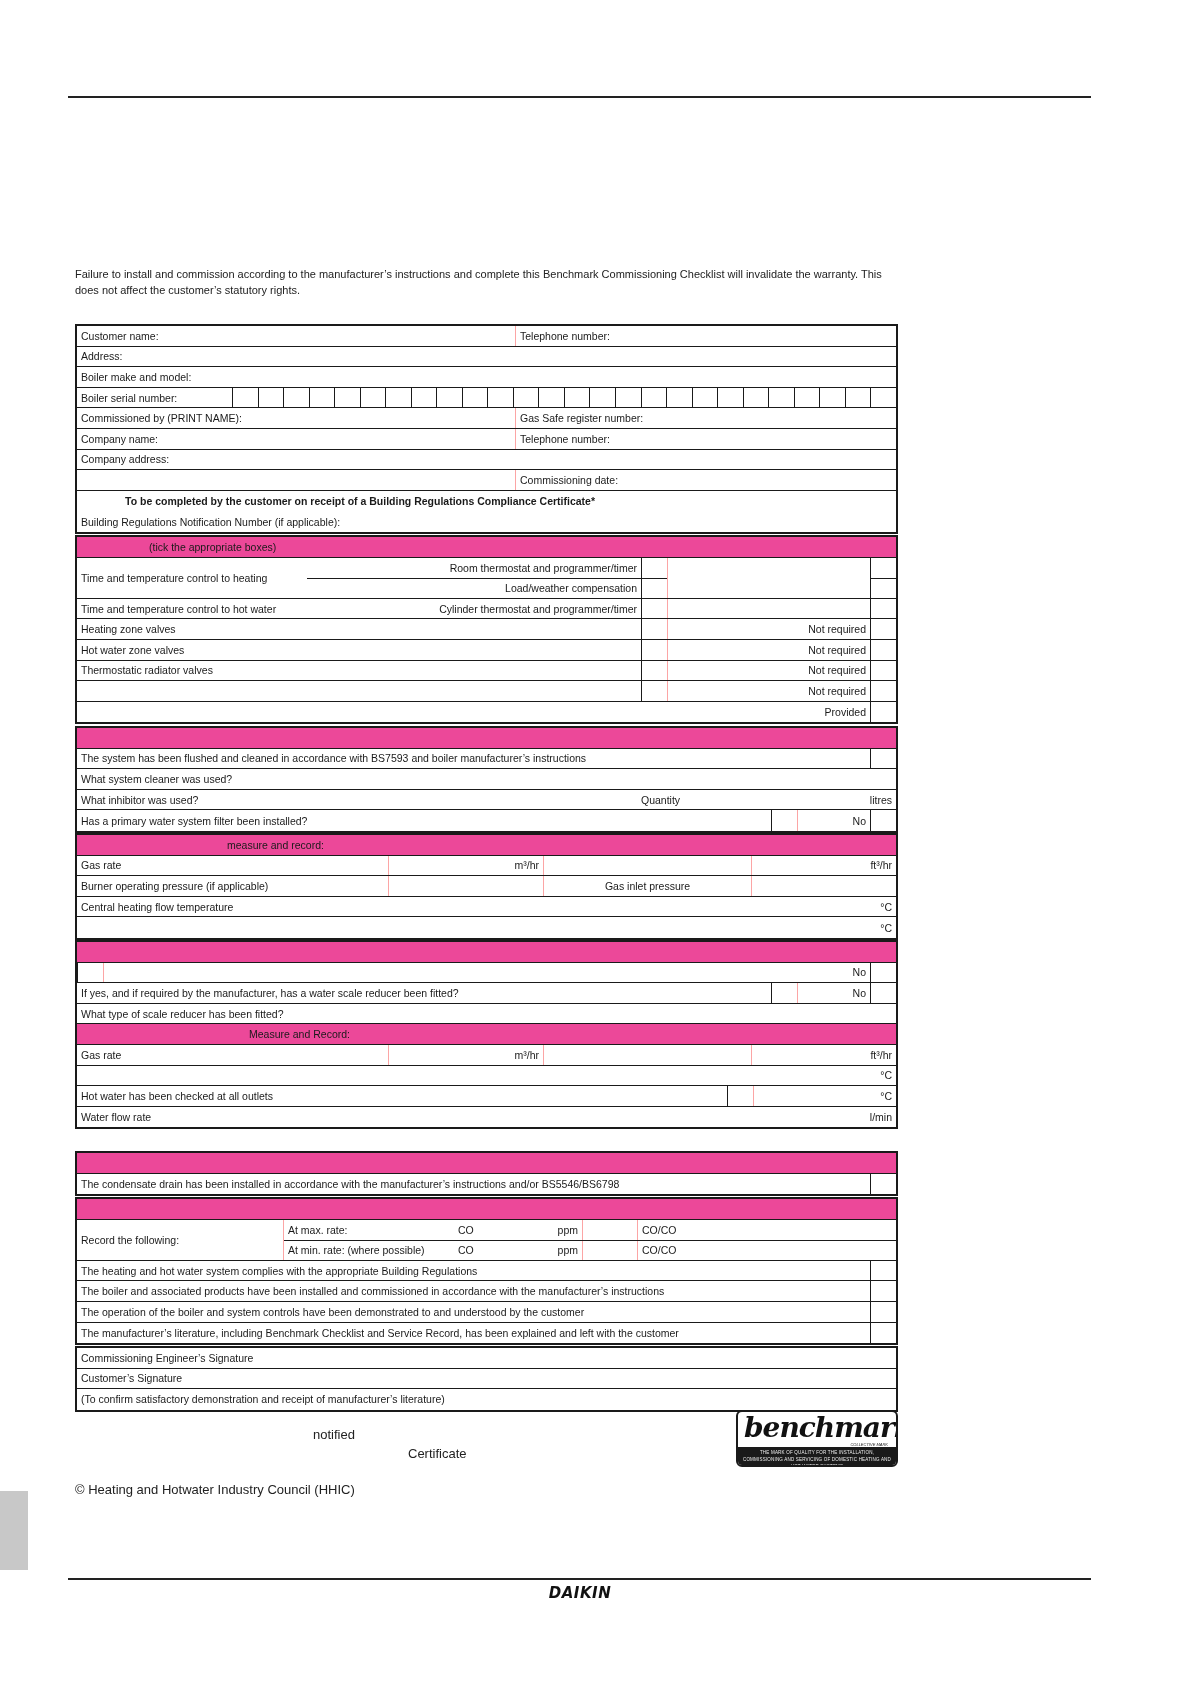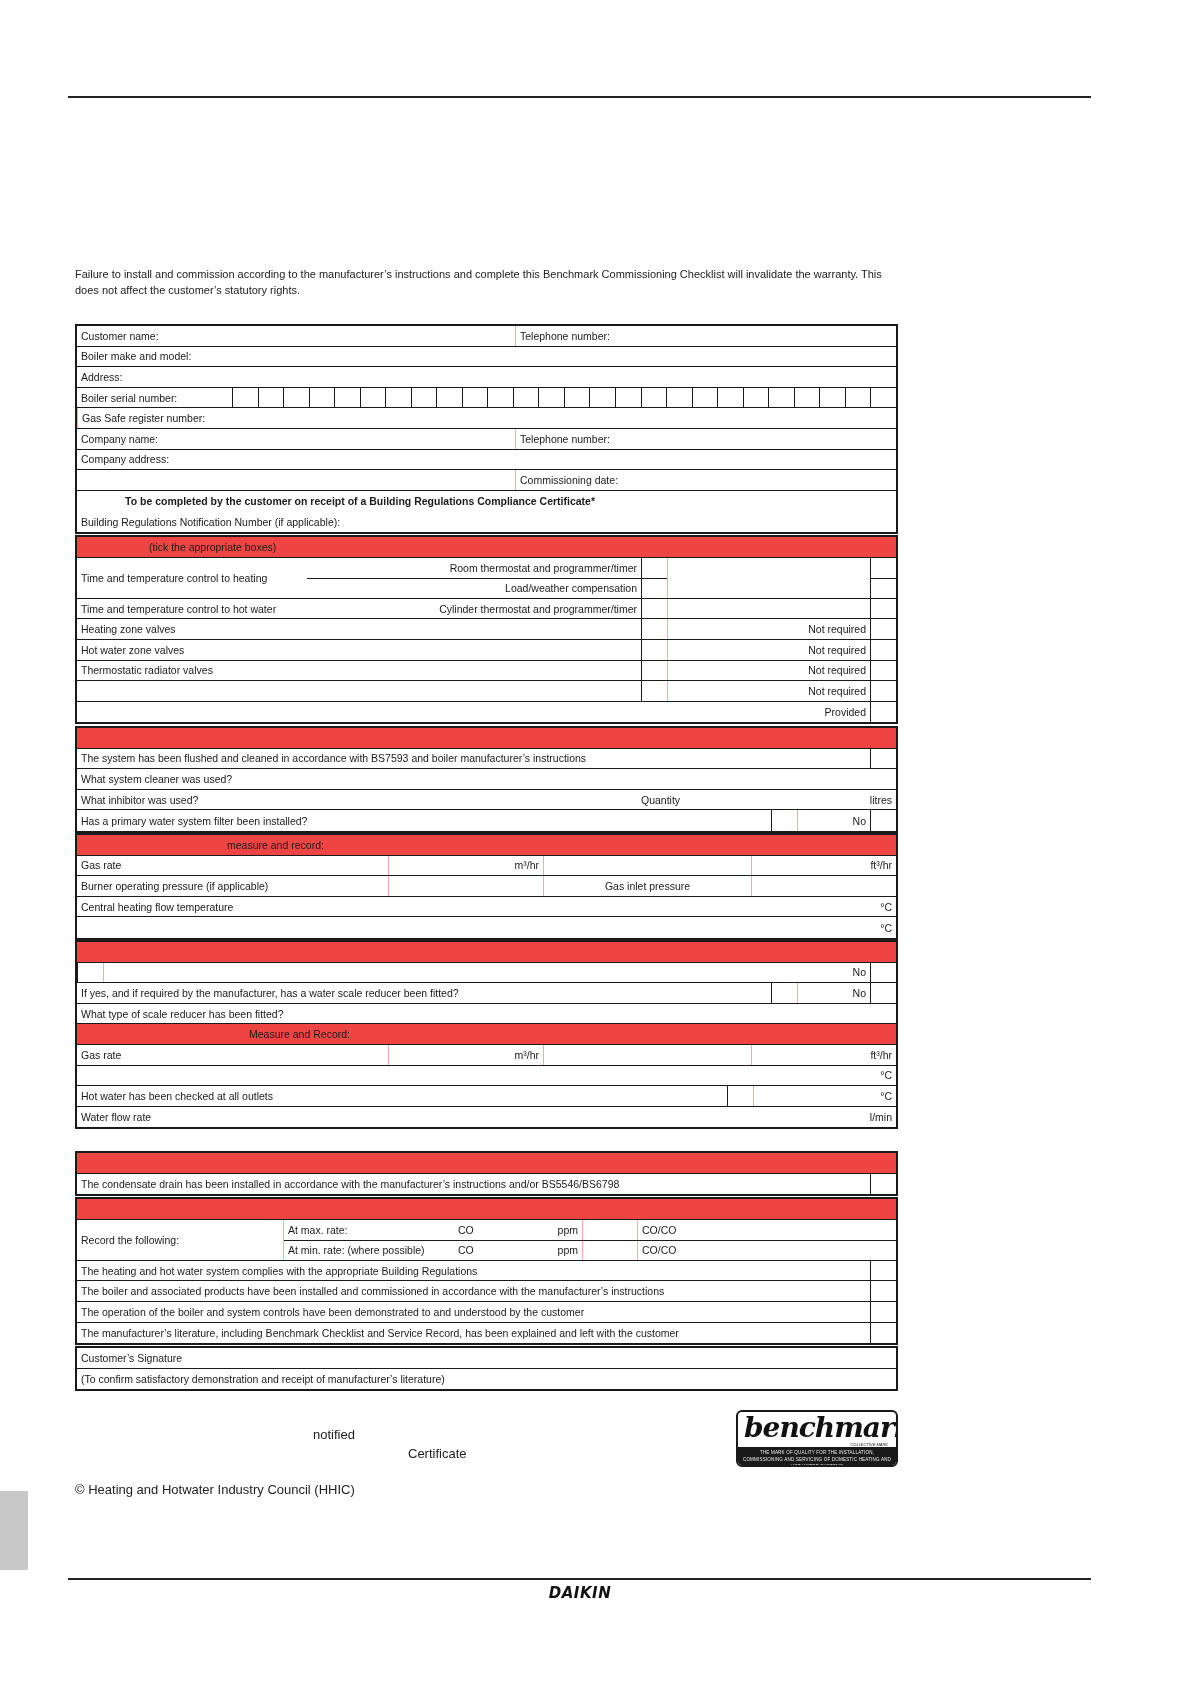--- a/index.html
+++ b/index.html
@@ -3,21 +3,21 @@
 <meta charset="utf-8">
 <style>
   * { box-sizing: border-box; margin: 0; padding: 0; }
   html, body { width: 1191px; height: 1684px; background: #ffffff; overflow: hidden; }
   body { position: relative; font-family: "Liberation Sans", sans-serif; color: #1a1a1a; font-size: 10.5px; }
   .rule { position: absolute; left: 68px; width: 1023px; height: 1.5px; background: #222; }
   .intro { position: absolute; left: 75px; top: 266px; width: 830px; font-size: 11px; line-height: 16px; color: #222; }
   .sec { position: absolute; left: 75px; width: 823px; border: 2px solid #1a1a1a; background: #fff; }
   .row { position: relative; height: 20.6px; border-bottom: 1px solid #1a1a1a; display: flex; align-items: stretch; }
   .row:last-child { border-bottom: none; }
-  .hdr { background: #ef4444; }
+  .hdr { background: #ec4899; }
   .cell { position: relative; display: flex; align-items: center; padding: 0 4px; white-space: nowrap; overflow: hidden; }
   .bl { border-left: 1px solid #fca5a5; }
   .right { justify-content: flex-end; }
   .grow { flex: 1 1 auto; }
   .box { width: 26px; flex: 0 0 26px; border-left: 1px solid #1a1a1a; }
   .sbox { flex: 1 1 0; border-left: 1px solid #1a1a1a; }
   .bold { font-weight: bold; padding-left: 48px; }
   .tall { height: 41.2px; }
   .split { display: flex; flex-direction: column; }
   .split > .sub { height: 20.6px; display: flex; align-items: stretch; justify-content: center; }
@@ -36,24 +36,24 @@
 <div class="rule" style="top:96px;"></div>
 
 <div class="intro">Failure to install and commission according to the manufacturer’s instructions and complete this Benchmark Commissioning Checklist will invalidate the warranty. This does not affect the customer’s statutory rights.</div>
 
 <div class="sec" style="top:324px;">
   <div class="row">
     <div class="cell" style="width:438px">Customer name:</div>
     <div class="cell bl grow">Telephone number:</div>
   </div>
   <div class="row">
+    <div class="cell grow">Address:</div>
+  </div>
+  <div class="row">
     <div class="cell grow">Boiler make and model:</div>
-  </div>
-  <div class="row">
-    <div class="cell grow">Address:</div>
   </div>
   <div class="row">
     <div class="cell" style="width:155px">Boiler serial number:</div>
     <div id="serial-boxes" style="display:flex; flex:1 1 auto;">
         <div class="sbox"></div>
         <div class="sbox"></div>
         <div class="sbox"></div>
         <div class="sbox"></div>
         <div class="sbox"></div>
         <div class="sbox"></div>
@@ -73,20 +73,21 @@
         <div class="sbox"></div>
         <div class="sbox"></div>
         <div class="sbox"></div>
         <div class="sbox"></div>
         <div class="sbox"></div>
         <div class="sbox"></div>
         <div class="sbox"></div>
       </div>
   </div>
   <div class="row">
+    <div class="cell" style="width:438px">Commissioned by (PRINT NAME):</div>
     <div class="cell bl grow">Gas Safe register number:</div>
   </div>
   <div class="row">
     <div class="cell" style="width:438px">Company name:</div>
     <div class="cell bl grow">Telephone number:</div>
   </div>
   <div class="row">
     <div class="cell grow">Company address:</div>
   </div>
   <div class="row">
@@ -297,20 +298,23 @@
     <div class="box"></div>
   </div>
   <div class="row">
     <div class="cell grow">The manufacturer’s literature, including Benchmark Checklist and Service Record, has been explained and left with the customer</div>
     <div class="box"></div>
   </div>
 </div>
 
 <div class="sec" style="top:1346px;">
   <div class="row">
+    <div class="cell grow">Commissioning Engineer’s Signature</div>
+  </div>
+  <div class="row">
     <div class="cell grow">Customer’s Signature</div>
   </div>
   <div class="row">
     <div class="cell grow">(To confirm satisfactory demonstration and receipt of manufacturer’s literature)</div>
   </div>
 </div>
 
 <div class="footnote" style="left:313px; top:1427px;">notified</div>
 <div class="footnote" style="left:408px; top:1446px;">Certificate</div>
 

